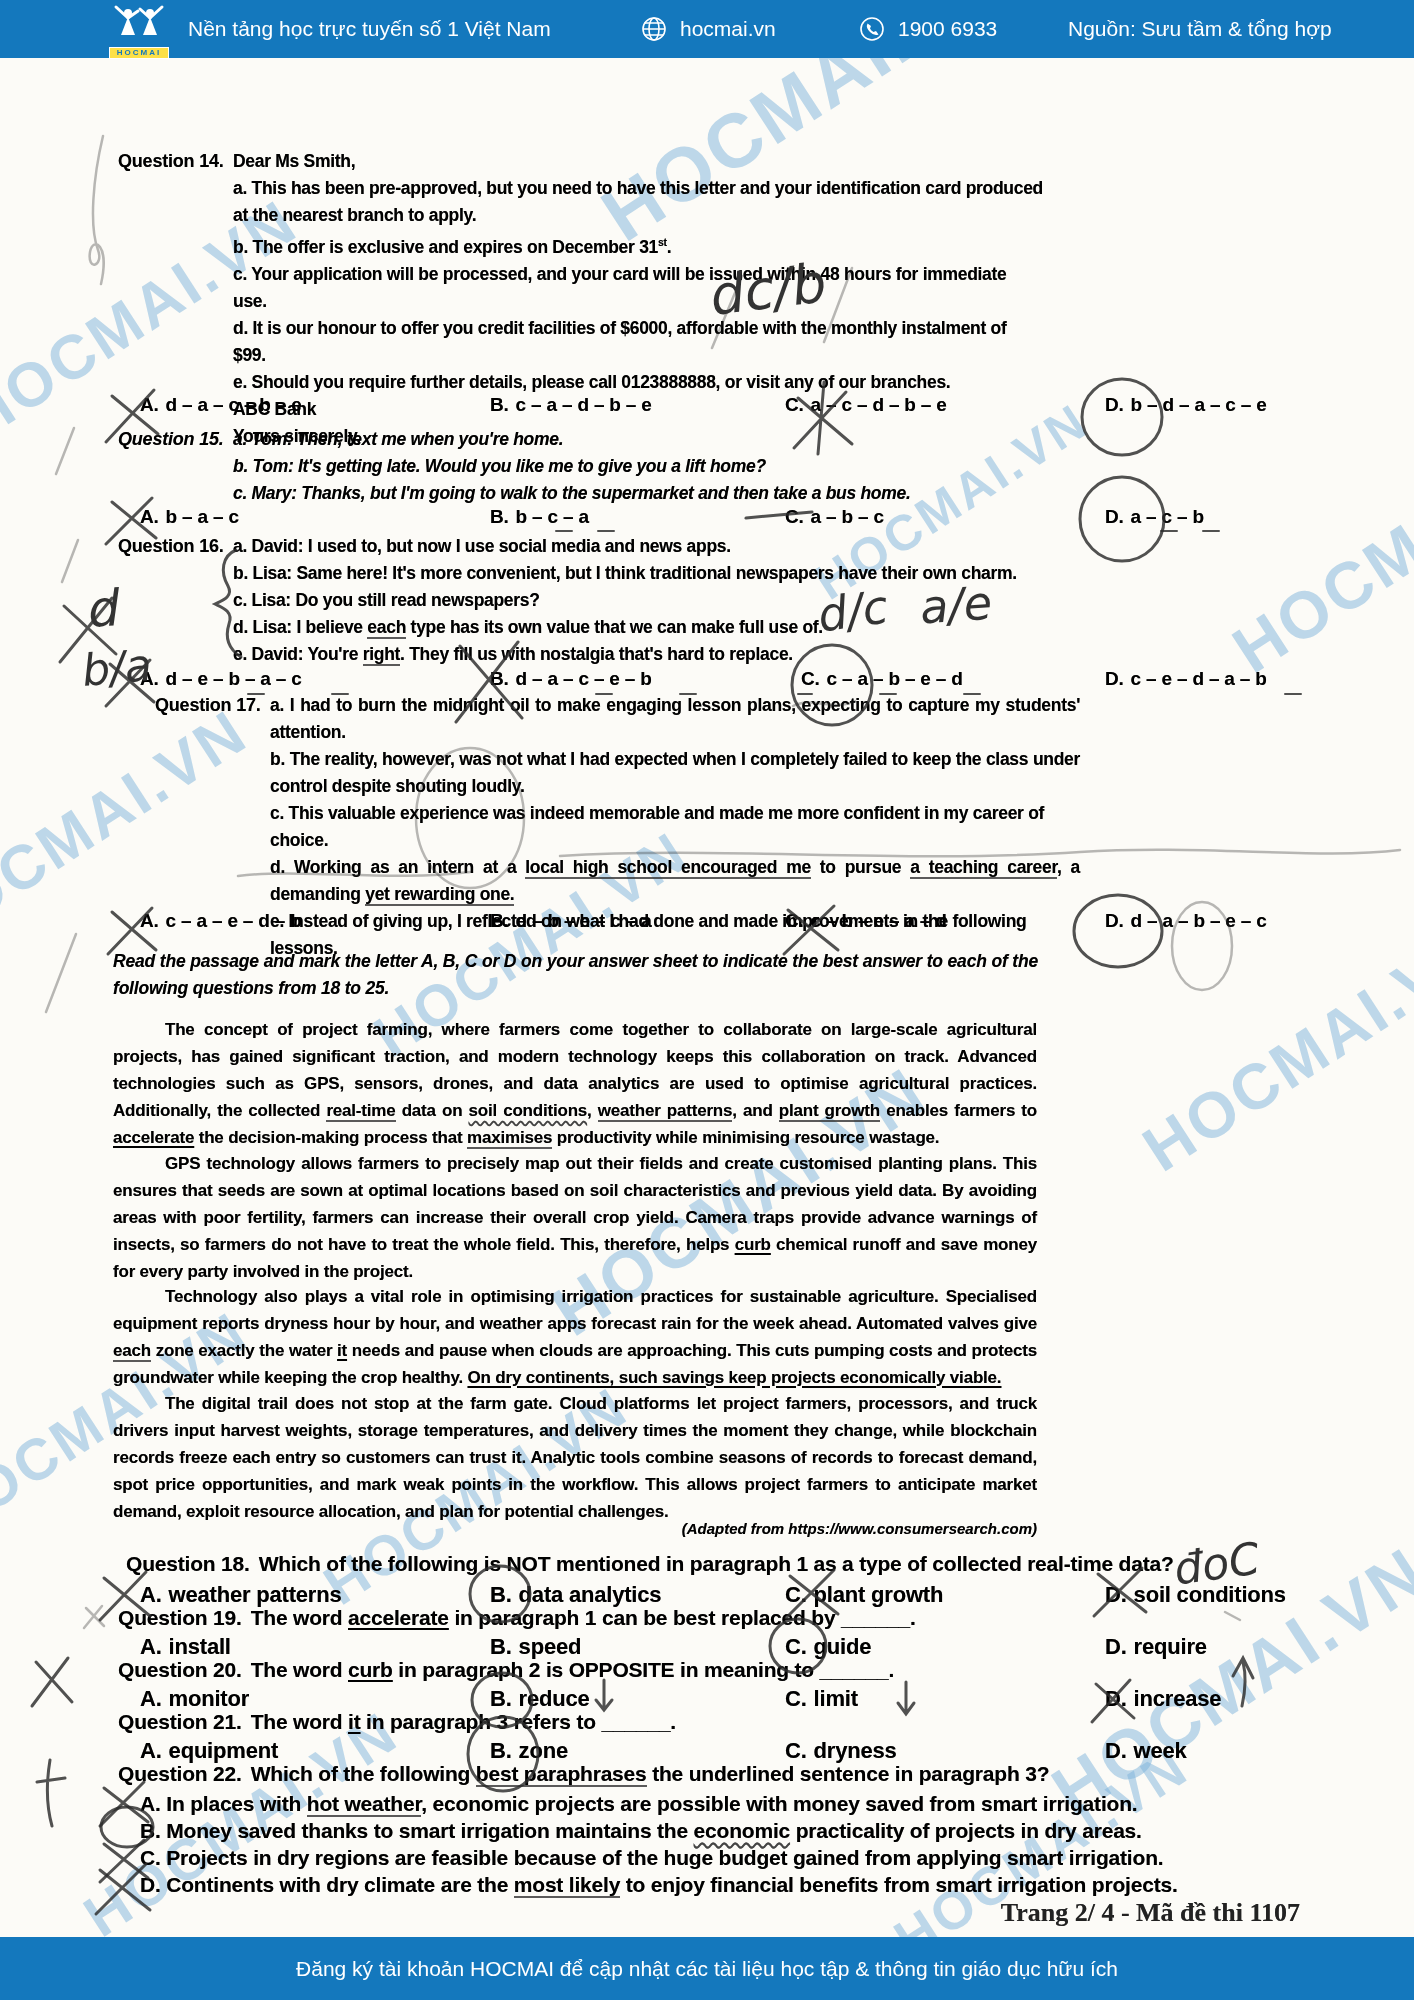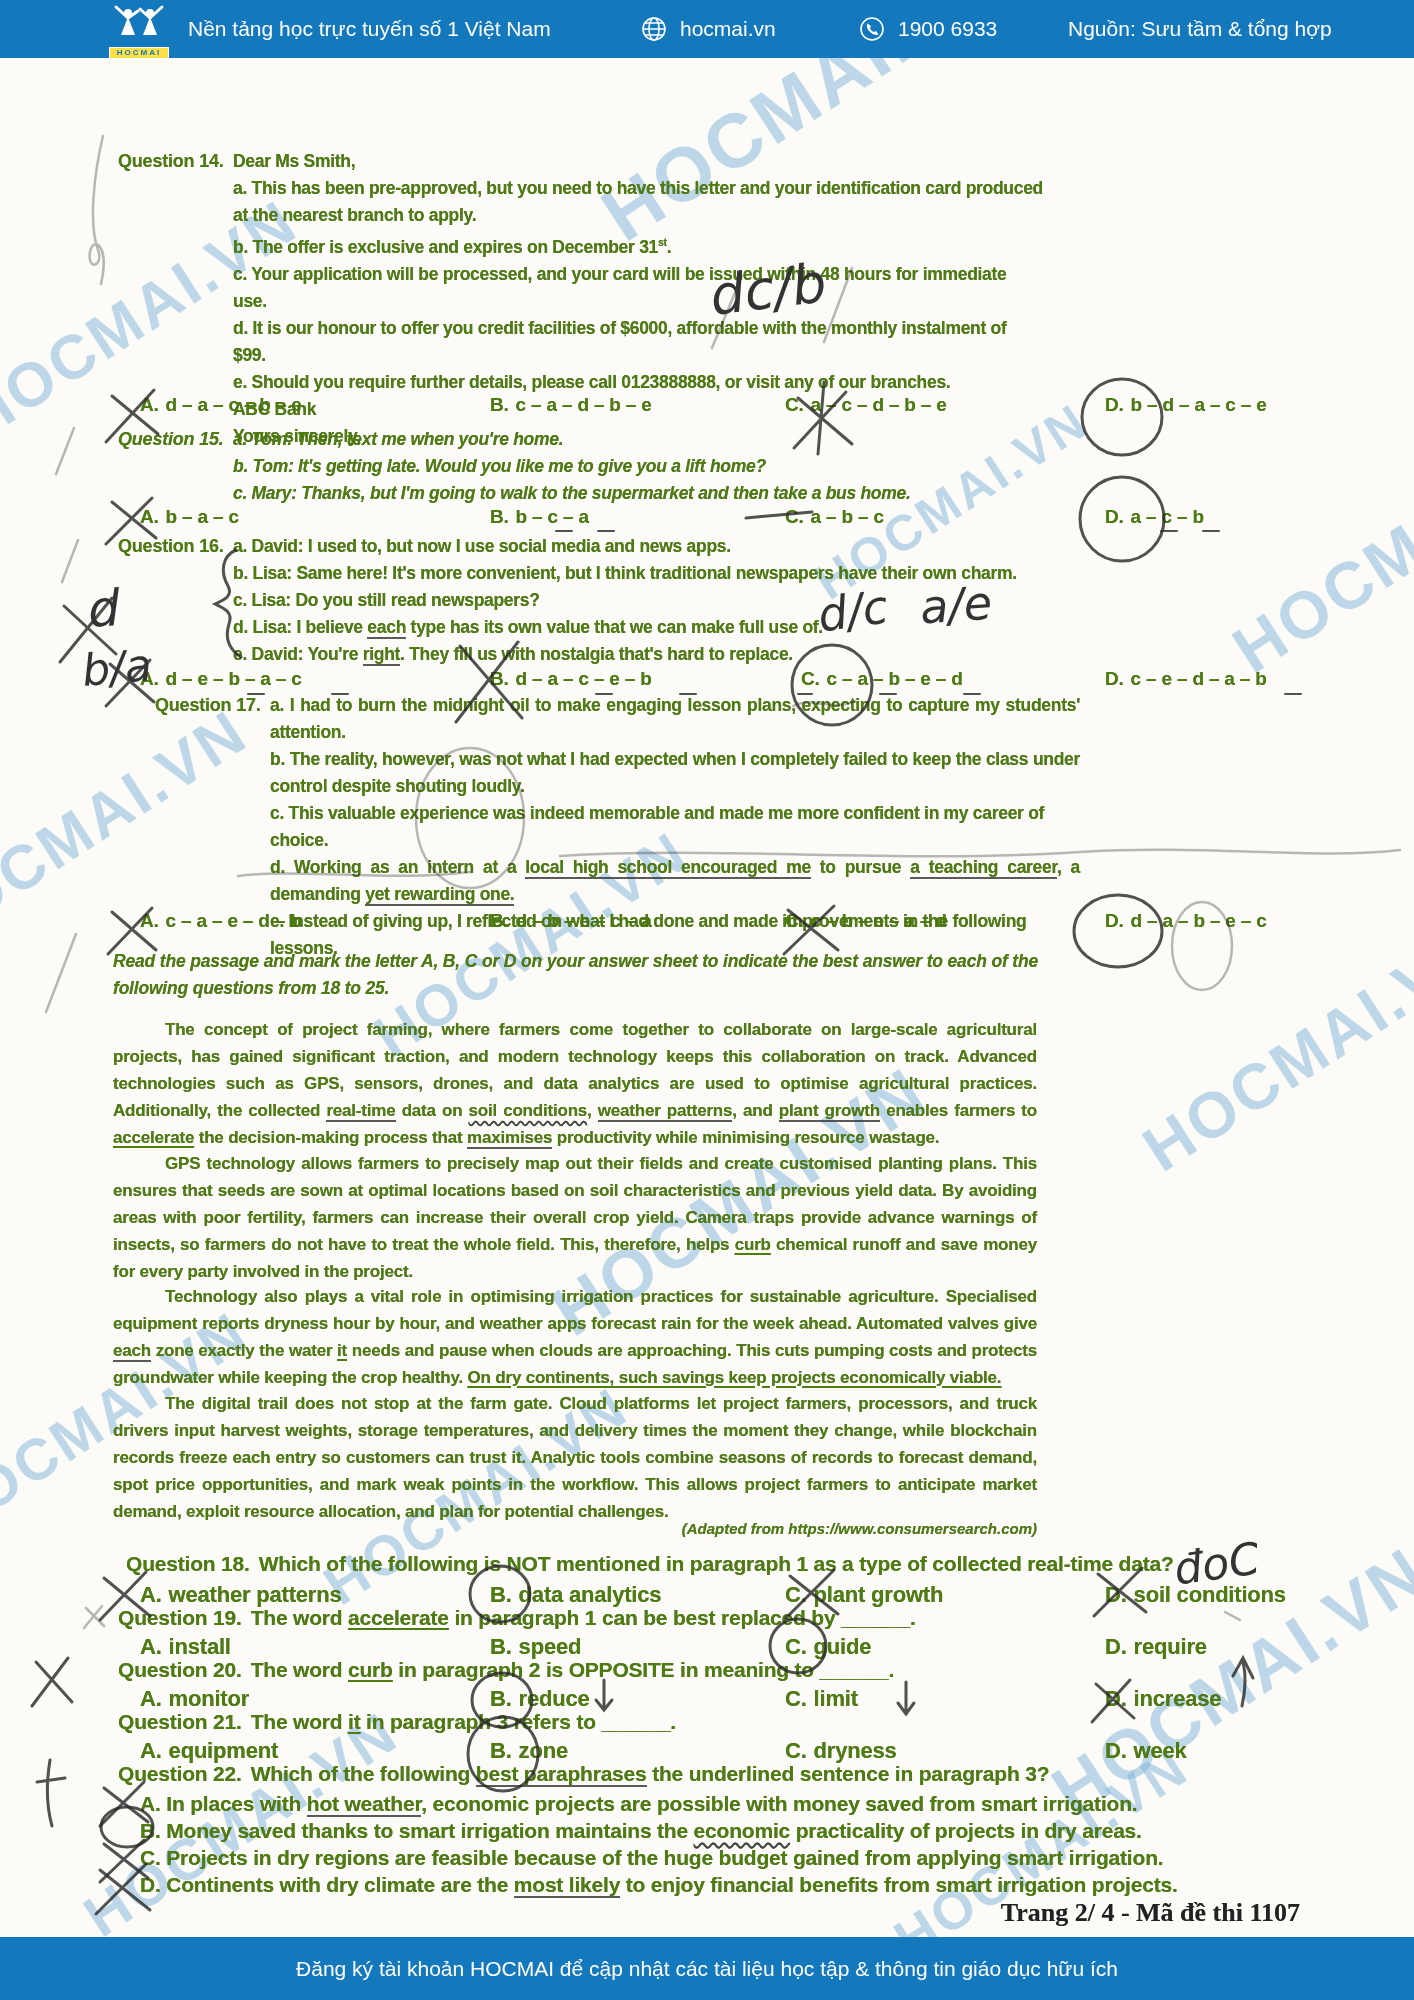--- a/index.html
+++ b/index.html
@@ -14,21 +14,21 @@
   .topbar .phonenum{position:absolute;left:898px;top:17px;font-size:21px;font-weight:500;}
   .topbar .source{position:absolute;left:1068px;top:17px;font-size:21px;font-weight:500;}
   .logo{position:absolute;left:100px;top:3px;width:78px;height:54px;text-align:center;}
   .logobox{display:block;margin:0 auto;width:58px;background:#fde047;color:#1478bd;font-size:8px;font-weight:800;letter-spacing:2px;border:1px solid #fff;line-height:10px;}
   .icw{position:absolute;top:15px;}
   .bottombar{position:absolute;left:0;top:1937px;width:1414px;height:63px;background:#1478bd;color:#fff;display:flex;align-items:center;justify-content:center;font-size:21px;font-weight:500;z-index:50;}
   
   .scan{position:absolute;left:0;top:58px;width:1414px;height:1879px;background:#fcfbf7;overflow:hidden;z-index:0;}
   .watermark{position:absolute;color:rgba(125,180,220,0.5);font-weight:700;letter-spacing:3px;transform:rotate(-33deg);transform-origin:0 50%;white-space:nowrap;z-index:1;}
   
-  .doc-txt{color:#4d7c0f;text-shadow:0 0 .5px rgba(25,25,25,.55);}
+  .doc-txt{color:#000000;text-shadow:0 0 .5px rgba(25,25,25,.55);}
   .qblock{position:absolute;left:118px;width:925px;z-index:2;}
   .qlabel{position:absolute;left:0;top:0;font-weight:800;font-size:18px;letter-spacing:-.2px;line-height:27px;}
   .qbody{margin-left:115px;font-size:17.5px;font-weight:600;letter-spacing:-.3px;}
   .line{line-height:27px;min-height:27px;}
   .just{text-align:justify;}
   .optrow{position:absolute;left:0;width:1414px;height:28px;font-size:19px;z-index:2;}
   .optrow .opt{position:absolute;white-space:nowrap;font-weight:600;letter-spacing:-.2px;}
   .optrow .ok{font-weight:800;margin-right:7px;}
   .optrow.big{font-size:22px;text-decoration:underline;}
   .instruction{position:absolute;left:113px;top:948px;width:925px;font-size:17.5px;font-weight:800;font-style:italic;line-height:27px;text-align:justify;letter-spacing:-.2px;z-index:2;}

